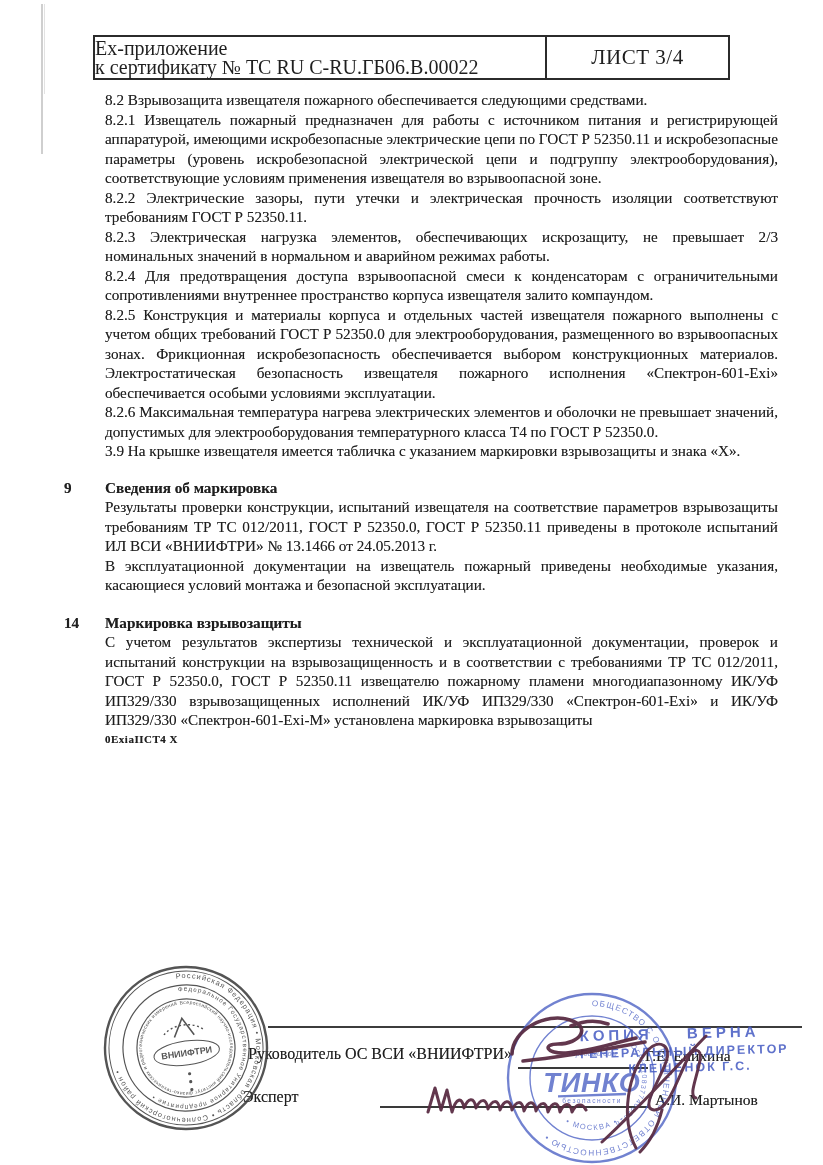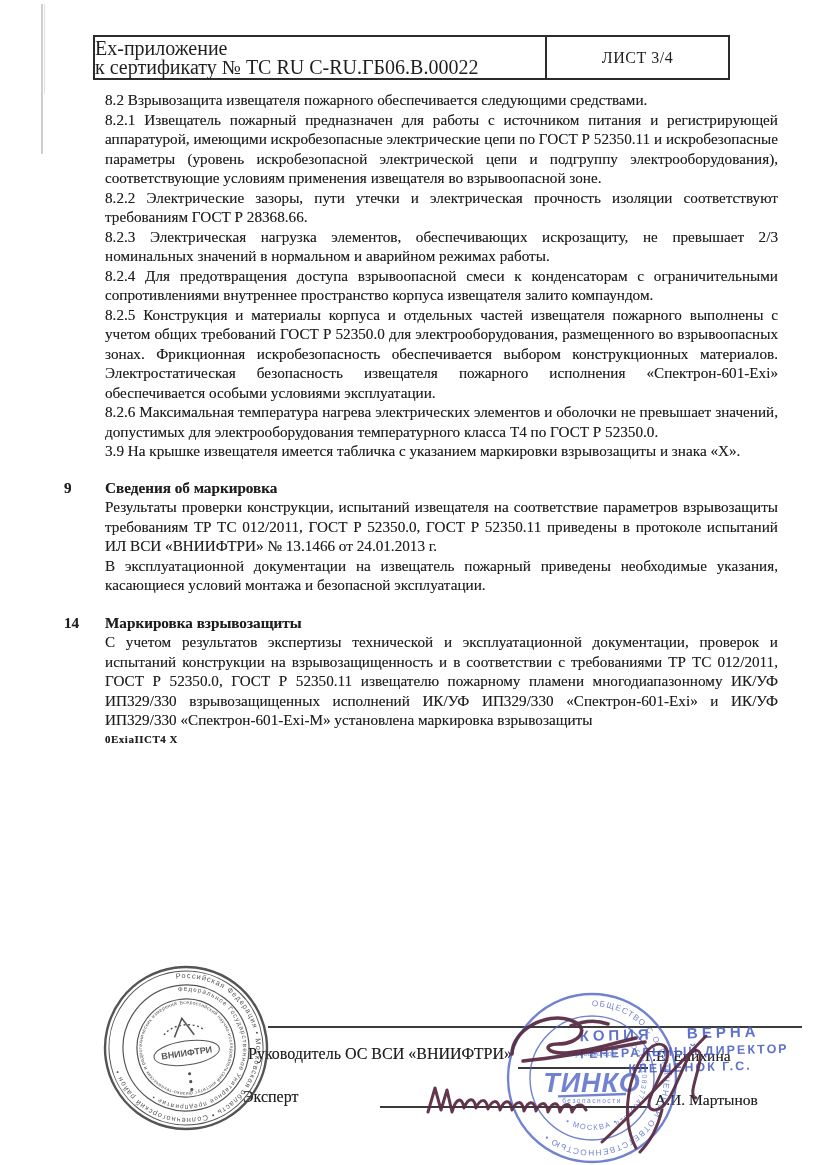--- a/index.html
+++ b/index.html
@@ -16,21 +16,21 @@
     position:absolute;left:93px;top:35px;width:637px;height:45px;
     display:flex;border:2px solid #2b2b2b;box-sizing:border-box;background:#fff;
   }
   .header-left{
     width:452px;border-right:2px solid #2b2b2b;box-sizing:border-box;
     display:flex;flex-direction:column;justify-content:center;align-items:flex-start;
     font-size:20px;line-height:19px;
   }
   .header-right{
     flex:1;display:flex;align-items:center;justify-content:center;
-    font-size:16px;letter-spacing:.5px;border-radius:12px;
+    font-size:21px;letter-spacing:.5px;border-radius:12px;
   }
 
   
   .content{
     position:absolute;left:105px;top:90px;width:673px;
     font-size:15.2px;line-height:19.5px;text-align:justify;
     text-shadow:0 0 .4px rgba(0,0,0,.45);
   }
   .content p{margin:0;}
   .section{position:relative;}
@@ -75,31 +75,31 @@
   <div class="header-left">
     <div>Ex-приложение</div>
     <div>к сертификату № ТС RU C-RU.ГБ06.В.00022</div>
   </div>
   <div class="header-right">ЛИСТ 3/4</div>
 </div>
 
 <div class="content">
   <p>8.2 Взрывозащита извещателя пожарного обеспечивается следующими средствами.</p>
   <p>8.2.1 Извещатель пожарный  предназначен для работы с источником питания и регистрирующей аппаратурой, имеющими искробезопасные электрические цепи по ГОСТ Р 52350.11 и искробезопасные параметры (уровень искробезопасной электрической цепи и подгруппу электрооборудования), соответствующие условиям применения извещателя во взрывоопасной зоне.</p>
-  <p>8.2.2 Электрические зазоры, пути утечки и электрическая прочность изоляции соответствуют требованиям ГОСТ Р 28368.66.</p>
+  <p>8.2.2 Электрические зазоры, пути утечки и электрическая прочность изоляции соответствуют требованиям ГОСТ Р 52350.11.</p>
   <p>8.2.3 Электрическая нагрузка элементов, обеспечивающих искрозащиту, не превышает 2/3 номинальных значений в нормальном и аварийном режимах работы.</p>
   <p>8.2.4 Для предотвращения доступа взрывоопасной смеси к конденсаторам с ограничительными сопротивлениями внутреннее пространство корпуса извещателя залито компаундом.</p>
   <p>8.2.5 Конструкция и материалы корпуса и отдельных частей извещателя пожарного выполнены с учетом общих требований ГОСТ Р 52350.0 для электрооборудования, размещенного во взрывоопасных зонах. Фрикционная  искробезопасность обеспечивается выбором конструкционных материалов. Электростатическая безопасность извещателя пожарного исполнения «Спектрон-601-Exi» обеспечивается особыми условиями эксплуатации.</p>
   <p>8.2.6 Максимальная температура нагрева электрических элементов и оболочки не превышает значений, допустимых для электрооборудования температурного класса Т4 по ГОСТ Р 52350.0.</p>
   <p>3.9 На крышке извещателя имеется  табличка с указанием маркировки взрывозащиты и знака «Х».</p>
 
   <div class="section sec9">
     <span class="section-num">9</span>
     <p class="section-title">Сведения об маркировка</p>
-    <p>Результаты проверки конструкции, испытаний извещателя на соответствие параметров взрывозащиты требованиям ТР ТС 012/2011, ГОСТ Р 52350.0, ГОСТ Р 52350.11 приведены в протоколе испытаний ИЛ ВСИ «ВНИИФТРИ» № 13.1466 от 24.01.2013 г.</p>
+    <p>Результаты проверки конструкции, испытаний извещателя на соответствие параметров взрывозащиты требованиям ТР ТС 012/2011, ГОСТ Р 52350.0, ГОСТ Р 52350.11 приведены в протоколе испытаний ИЛ ВСИ «ВНИИФТРИ» № 13.1466 от 24.05.2013 г.</p>
     <p>В эксплуатационной документации на извещатель пожарный приведены необходимые указания, касающиеся условий монтажа и безопасной эксплуатации.</p>
   </div>
 
   <div class="section sec10">
     <span class="section-num">14</span>
     <p class="section-title">Маркировка взрывозащиты</p>
     <p>С учетом результатов экспертизы технической и эксплуатационной документации, проверок и испытаний конструкции на взрывозащищенность и в соответствии с требованиями ТР ТС 012/2011, ГОСТ Р 52350.0, ГОСТ Р 52350.11 извещателю пожарному пламени  многодиапазонному ИК/УФ ИП329/330 взрывозащищенных исполнений ИК/УФ ИП329/330 «Спектрон-601-Exi»  и  ИК/УФ ИП329/330 «Спектрон-601-Exi-М» установлена маркировка взрывозащиты</p>
   </div>
 
   <p class="marking">0ExiaIICT4 X</p>

